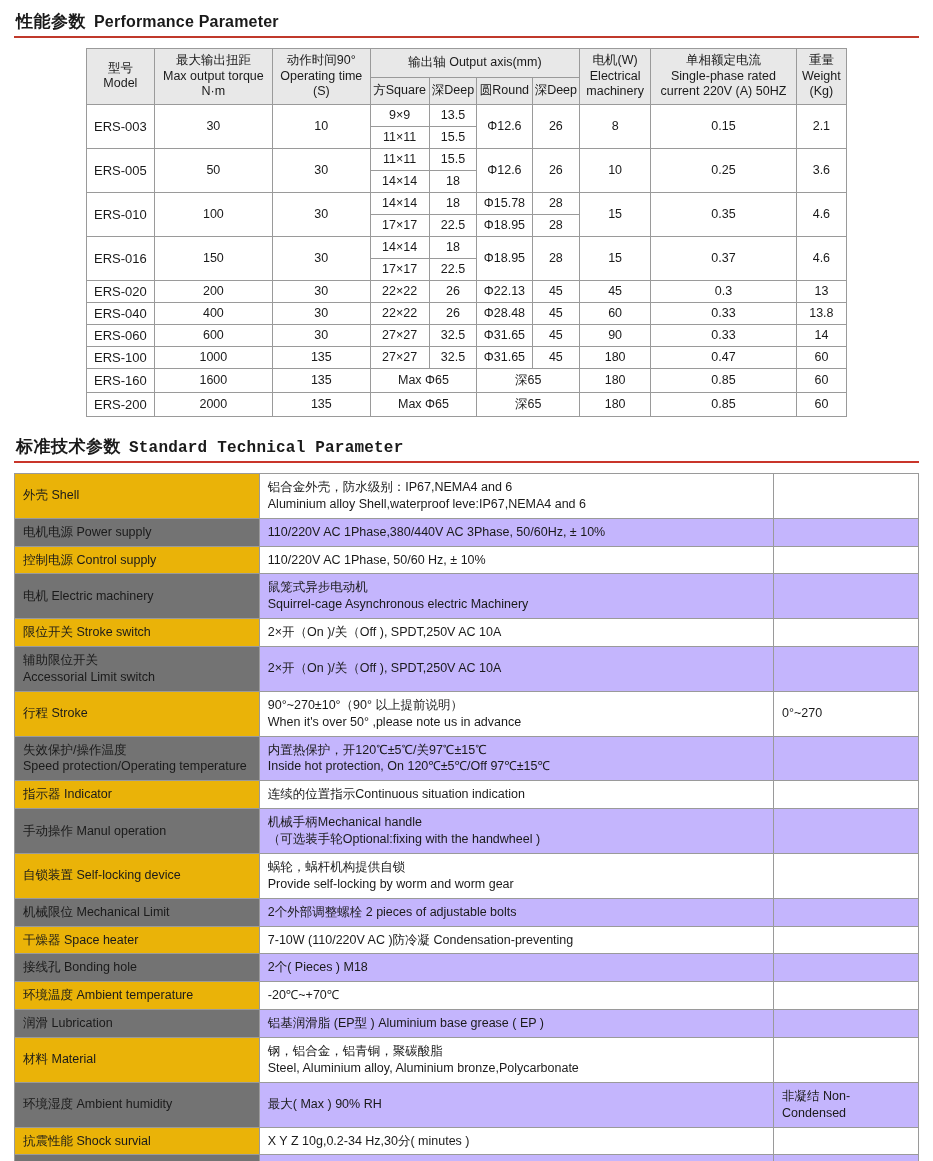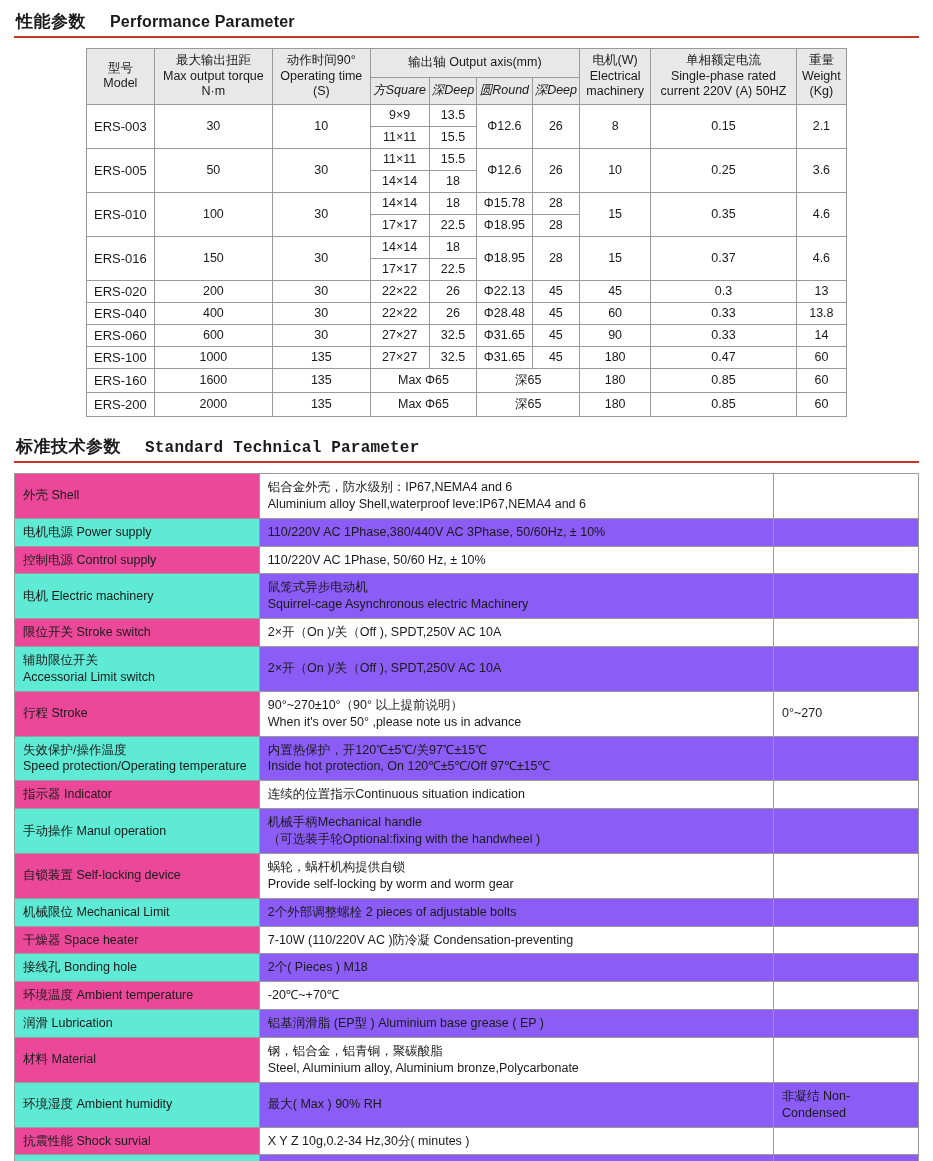--- a/index.html
+++ b/index.html
@@ -13,21 +13,21 @@
     font-family: "Liberation Sans", sans-serif;
     color: #1a1a1a;
     -webkit-font-smoothing: antialiased;
   }
   .page { padding: 8px 14px 4px 14px; }
 
   
   .section-head {
     display: flex;
     align-items: baseline;
-    gap: 24px;
+    gap: 8px;
     font-weight: bold;
     padding: 2px 0 3px 2px;
   }
   .section-head .cn { font-size: 17px; letter-spacing: 0.5px; }
   .section-head .en { font-size: 16px; letter-spacing: 0.2px; }
   .rule {
     height: 2px;
     background: #c0392b;
     margin: 0 0 10px 0;
   }
@@ -49,41 +49,41 @@
 
   
   #perf-table { width: 761px; margin: 0 auto; }
   #perf-table thead td {
     background: #e8e8e8;
     font-weight: normal;
     line-height: 1.25;
     font-size: 12.5px;
     padding: 4px 3px;
   }
-  #perf-table thead td.sub { padding: 3px 0; font-style: italic; }
+  #perf-table thead td.sub { padding: 3px 0; }
   #perf-table tbody td { height: 22px; font-size: 12.5px; }
   #perf-table tbody td.model { font-size: 13px; text-align: center; }
 
   
   #std-wrap { margin-top: 2px; }
   #std-table { width: 905px; margin: 0 auto; font-size: 12.5px; }
   #std-table td {
     text-align: left;
     padding: 5px 8px;
     line-height: 1.35;
     vertical-align: middle;
   }
   #std-table td.label {
     width: 245px;
-    background: #ec4899;
+    background: #eab308;
   }
   #std-table td.value { width: 515px; margin-left: 7px; }
   #std-table td.extra { width: 145px; }
-  #std-table tr.alt td.label { background: #5eead4; }
-  #std-table tr.alt td.value, #std-table tr.alt td.extra { background: #8b5cf6; }
+  #std-table tr.alt td.label { background: #737373; }
+  #std-table tr.alt td.value, #std-table tr.alt td.extra { background: #c4b5fd; }
   .two-line { display: block; }
 </style>
 </head>
 <body>
 
 <div class="page">
 
   <div class="section-head">
     <span class="cn">性能参数</span>
     <span class="en">Performance Parameter</span>

